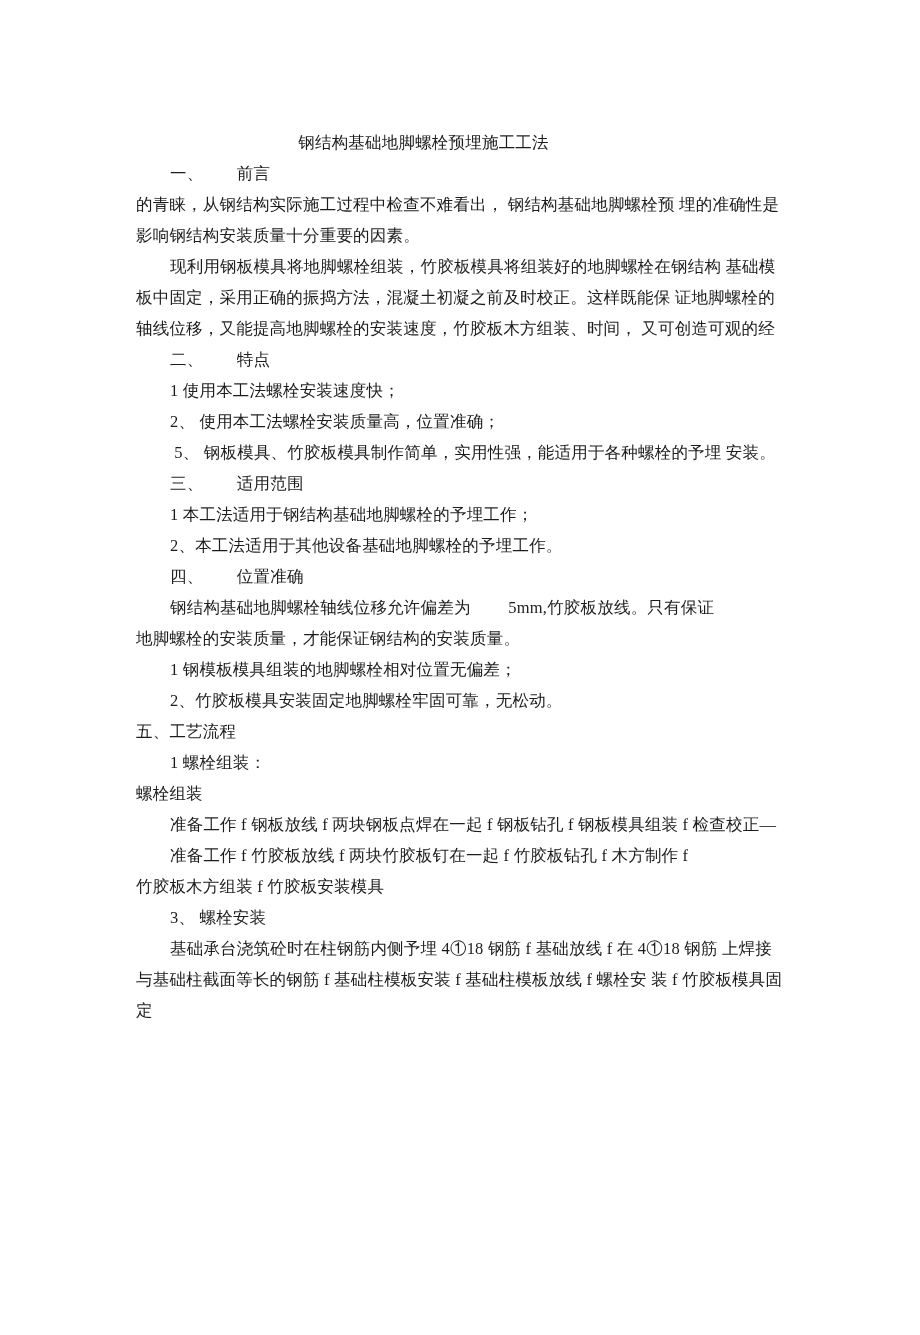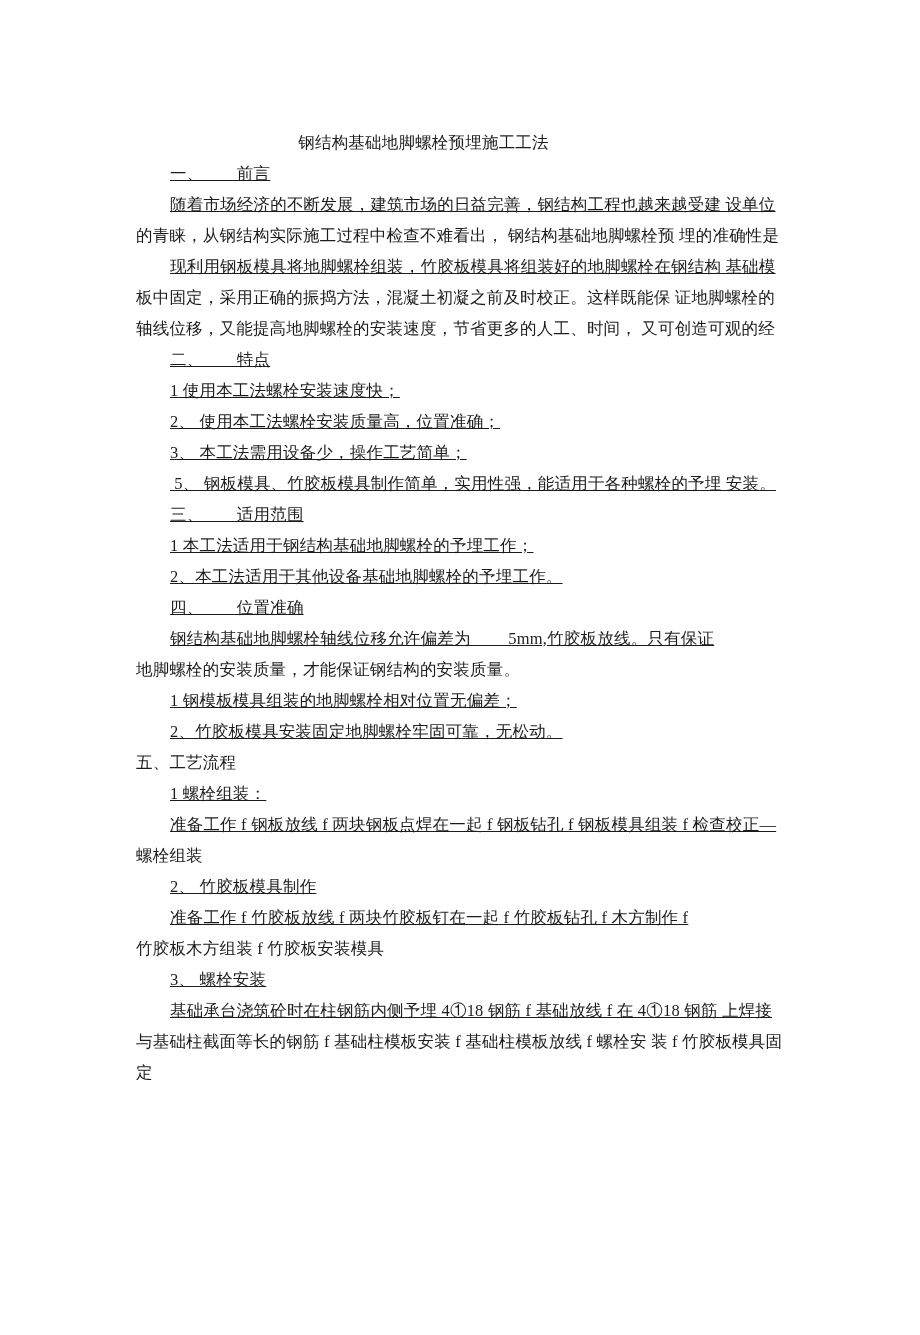--- a/index.html
+++ b/index.html
@@ -21,56 +21,53 @@
     font-size:16.5px;
     white-space:pre;
     letter-spacing:0.2px;
   }
   .line.title{
     text-align:center;
     padding-left:0;
   }
   .line.indent{
     padding-left:34px;
-    text-decoration:underline;
   }
   .line.flush{
     padding-left:0;
   }
 </style>
 </head>
 <body>
 
 <div class="page">
   <div class="doc-body">
       <div class="line title">钢结构基础地脚螺栓预埋施工工法</div>
       <div class="line indent">一、　　前言</div>
-      <div class="line indent">随着市场经济的不断发展，建筑市场的日益完善，钢结构工程也越来越受建 设单位</div>
       <div class="line flush">的青睐，从钢结构实际施工过程中检查不难看出， 钢结构基础地脚螺栓预 埋的准确性是</div>
+      <div class="line flush">影响钢结构安装质量十分重要的因素。</div>
       <div class="line indent">现利用钢板模具将地脚螺栓组装，竹胶板模具将组装好的地脚螺栓在钢结构 基础模</div>
       <div class="line flush">板中固定，采用正确的振捣方法，混凝土初凝之前及时校正。这样既能保 证地脚螺栓的</div>
-      <div class="line flush">轴线位移，又能提高地脚螺栓的安装速度，节省更多的人工、时间， 又可创造可观的经</div>
+      <div class="line flush">轴线位移，又能提高地脚螺栓的安装速度，竹胶板木方组装、时间， 又可创造可观的经</div>
       <div class="line indent">二、　　特点</div>
       <div class="line indent">1 使用本工法螺栓安装速度快；</div>
       <div class="line indent">2、 使用本工法螺栓安装质量高，位置准确；</div>
-      <div class="line indent">3、 本工法需用设备少，操作工艺简单；</div>
       <div class="line indent"> 5、 钢板模具、竹胶板模具制作简单，实用性强，能适用于各种螺栓的予埋 安装。</div>
       <div class="line indent">三、　　适用范围</div>
       <div class="line indent">1 本工法适用于钢结构基础地脚螺栓的予埋工作；</div>
       <div class="line indent">2、本工法适用于其他设备基础地脚螺栓的予埋工作。</div>
       <div class="line indent">四、　　位置准确</div>
       <div class="line indent">钢结构基础地脚螺栓轴线位移允许偏差为　　 5mm,竹胶板放线。只有保证</div>
       <div class="line flush">地脚螺栓的安装质量，才能保证钢结构的安装质量。</div>
       <div class="line indent">1 钢模板模具组装的地脚螺栓相对位置无偏差；</div>
       <div class="line indent">2、竹胶板模具安装固定地脚螺栓牢固可靠，无松动。</div>
       <div class="line flush">五、工艺流程</div>
       <div class="line indent">1 螺栓组装：</div>
+      <div class="line flush">螺栓组装</div>
       <div class="line indent">准备工作 f 钢板放线 f 两块钢板点焊在一起 f 钢板钻孔 f 钢板模具组装 f 检查校正—</div>
-      <div class="line flush">螺栓组装</div>
-      <div class="line indent">2、 竹胶板模具制作</div>
       <div class="line indent">准备工作 f 竹胶板放线 f 两块竹胶板钉在一起 f 竹胶板钻孔 f 木方制作 f</div>
       <div class="line flush">竹胶板木方组装 f 竹胶板安装模具</div>
       <div class="line indent">3、 螺栓安装</div>
       <div class="line indent">基础承台浇筑砼时在柱钢筋内侧予埋 4①18 钢筋 f 基础放线 f 在 4①18 钢筋 上焊接</div>
       <div class="line flush">与基础柱截面等长的钢筋 f 基础柱模板安装 f 基础柱模板放线 f 螺栓安 装 f 竹胶板模具固</div>
       <div class="line flush">定</div>
     </div>
 </div>
 
 </body></html>

